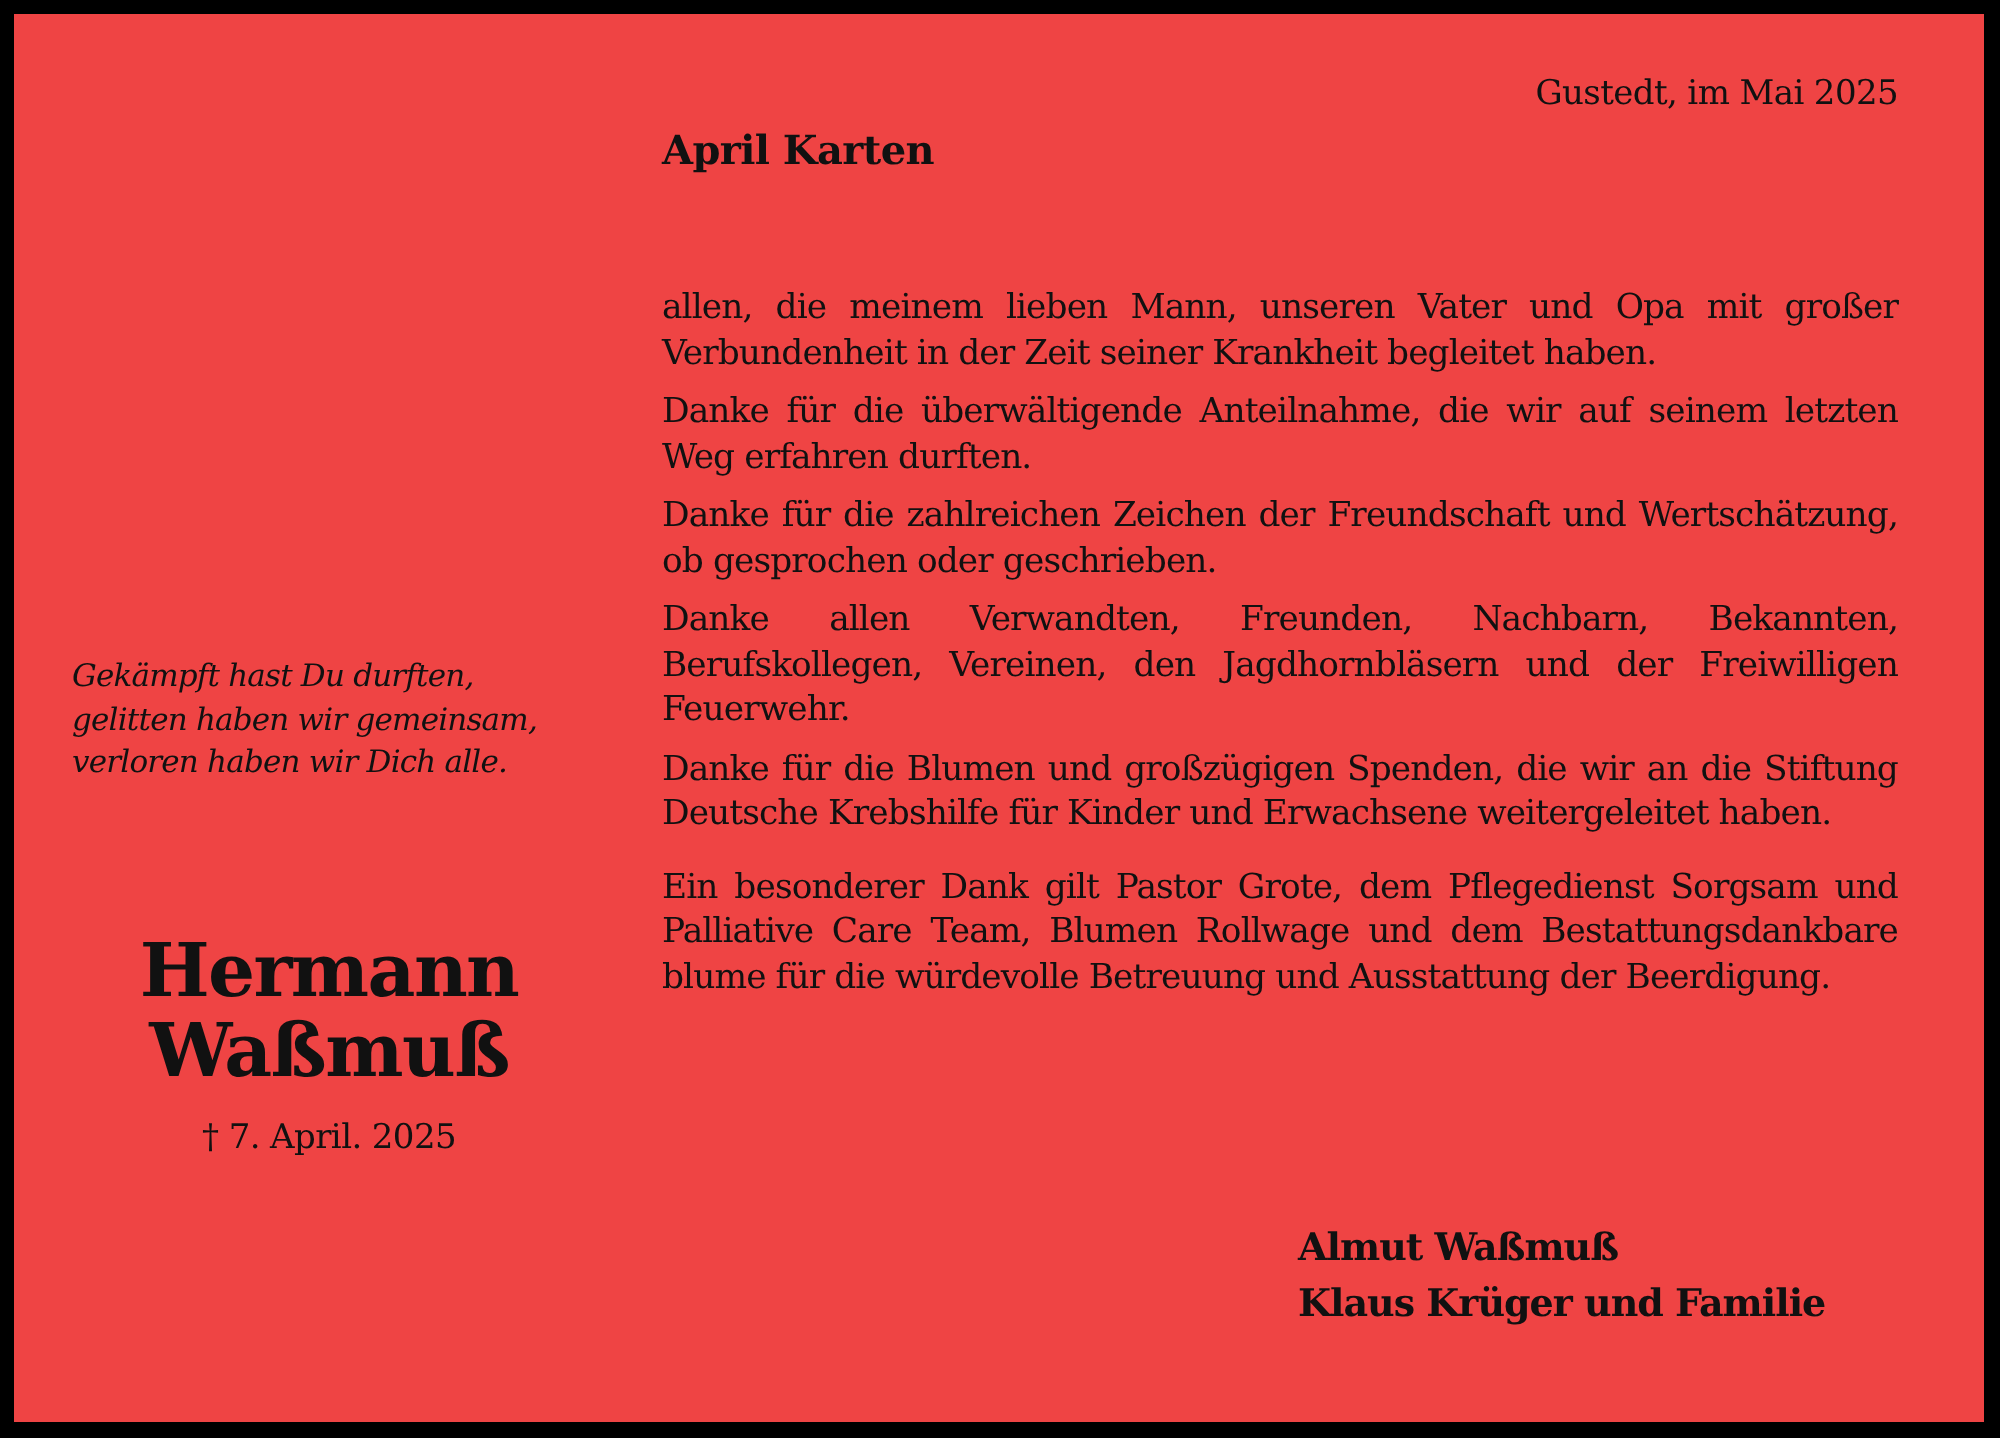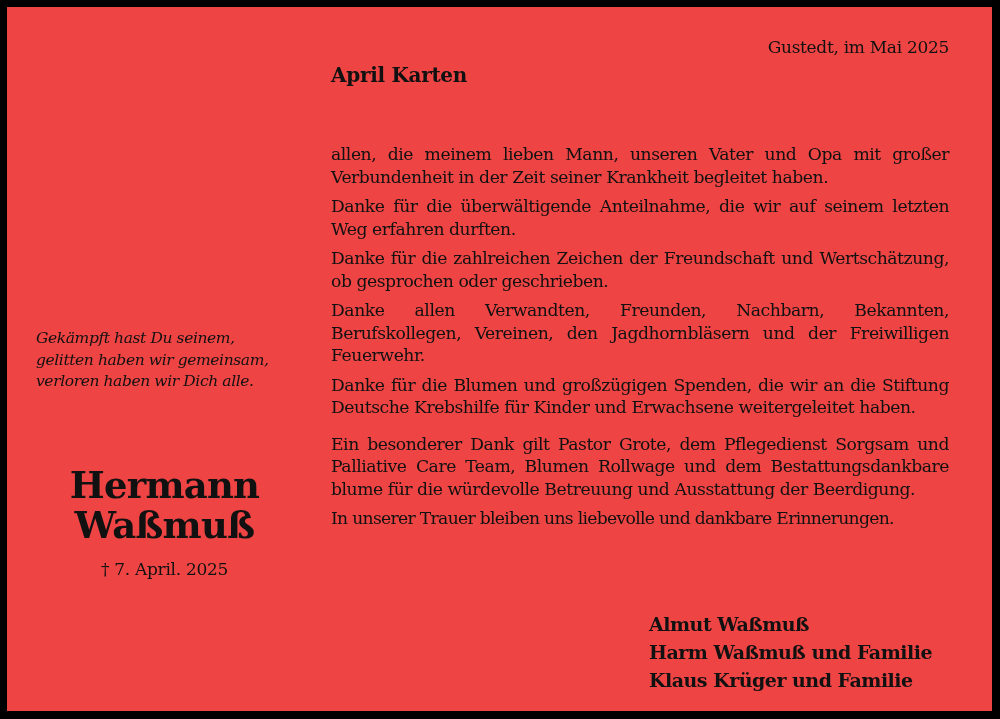--- a/index.html
+++ b/index.html
@@ -32,33 +32,31 @@
   <div class="abs place-date">Gustedt, im Mai 2025</div>
   <div class="abs heading">April Karten</div>
 
   <div class="abs body-col">
     <p>allen, die meinem lieben Mann, unseren Vater und Opa mit großer Verbundenheit in der Zeit seiner Krankheit begleitet haben.</p>
     <p>Danke für die überwältigende Anteilnahme, die wir auf seinem letzten Weg erfahren durften.</p>
     <p>Danke für die zahlreichen Zeichen der Freundschaft und Wert­schätzung, ob gesprochen oder geschrieben.</p>
     <p>Danke allen Verwandten, Freunden, Nachbarn, Bekannten, Berufskollegen, Vereinen, den Jagdhornbläsern und der Freiwilligen Feuerwehr.</p>
     <p>Danke für die Blumen und großzügigen Spenden, die wir an die Stiftung Deutsche Krebshilfe für Kinder und Erwachsene weitergeleitet haben.</p>
     <p class="gap">Ein besonderer Dank gilt Pastor Grote, dem Pflegedienst Sorgsam und Palliative Care Team, Blumen Rollwage und dem Bestattungs­dankbare blume für die würdevolle Betreuung und Ausstattung der Beerdigung.</p>
-    <p class="closing">In unserer Trauer bleiben uns liebevolle und dankbare Erinnerungen.</p>
   </div>
 
   <div class="abs poem">
-    <div>Gekämpft hast Du seinem,</div>
+    <div>Gekämpft hast Du durften,</div>
     <div>gelitten haben wir gemeinsam,</div>
     <div>verloren haben wir Dich alle.</div>
   </div>
 
   <div class="abs name-block">
     <div class="name">Hermann</div>
     <div class="name">Waßmuß</div>
     <div class="death">† 7. April. 2025</div>
   </div>
 
   <div class="abs signers">
     <div>Almut Waßmuß</div>
-    <div>Harm Waßmuß und Familie</div>
     <div>Klaus Krüger und Familie</div>
   </div>
 </div>
 
 </body></html>

